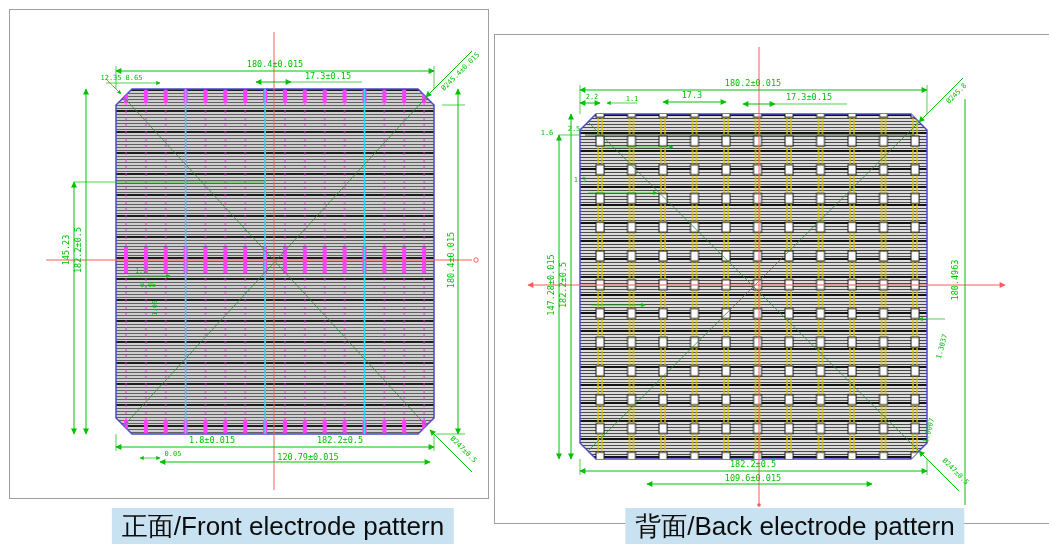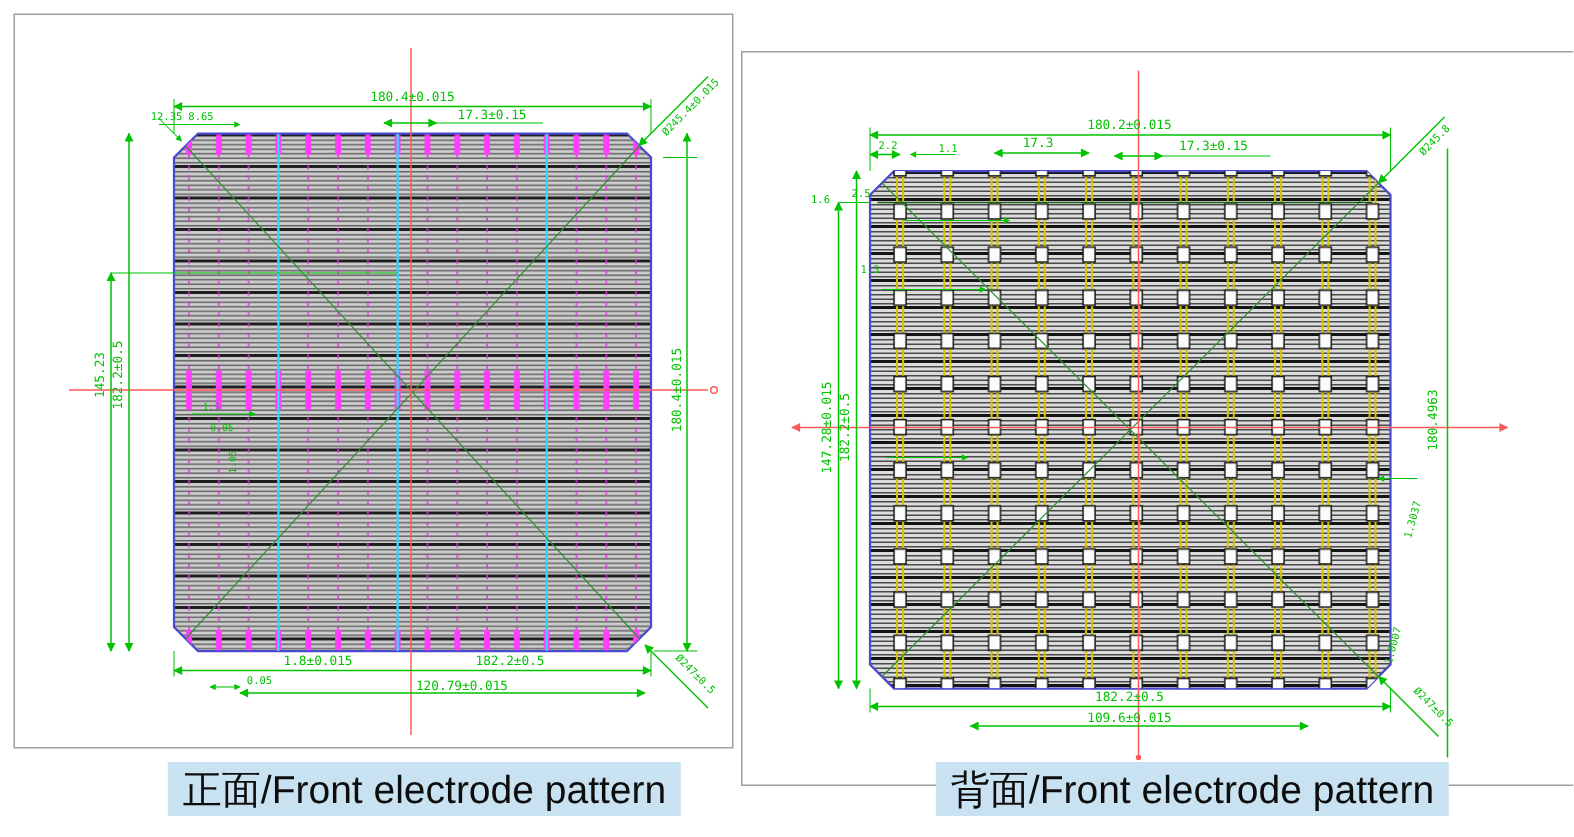--- a/index.html
+++ b/index.html
@@ -212,15 +212,15 @@
         <text x="459" y="438" transform="rotate(45 459 438)" class="dimt sm">Ø247±0.5</text>
 
         <line x1="108" y1="112" x2="178" y2="112" class="dimthin" marker-end="url(#ba)"></line>
         <line x1="93" y1="158" x2="162" y2="158" class="dimthin" marker-end="url(#ba)"></line>
         <line x1="96" y1="270" x2="150" y2="270" class="dimthin" marker-end="url(#ba)"></line>
       </g>
     </svg>
   </div>
 
   <div class="caption" style="left:283px;">正面/Front electrode pattern</div>
-  <div class="caption" style="left:795px;">背面/Front electrode pattern</div>
+  <div class="caption" style="left:795px;">背面/Back electrode pattern</div>
 
 </div>
 
 </body></html>

